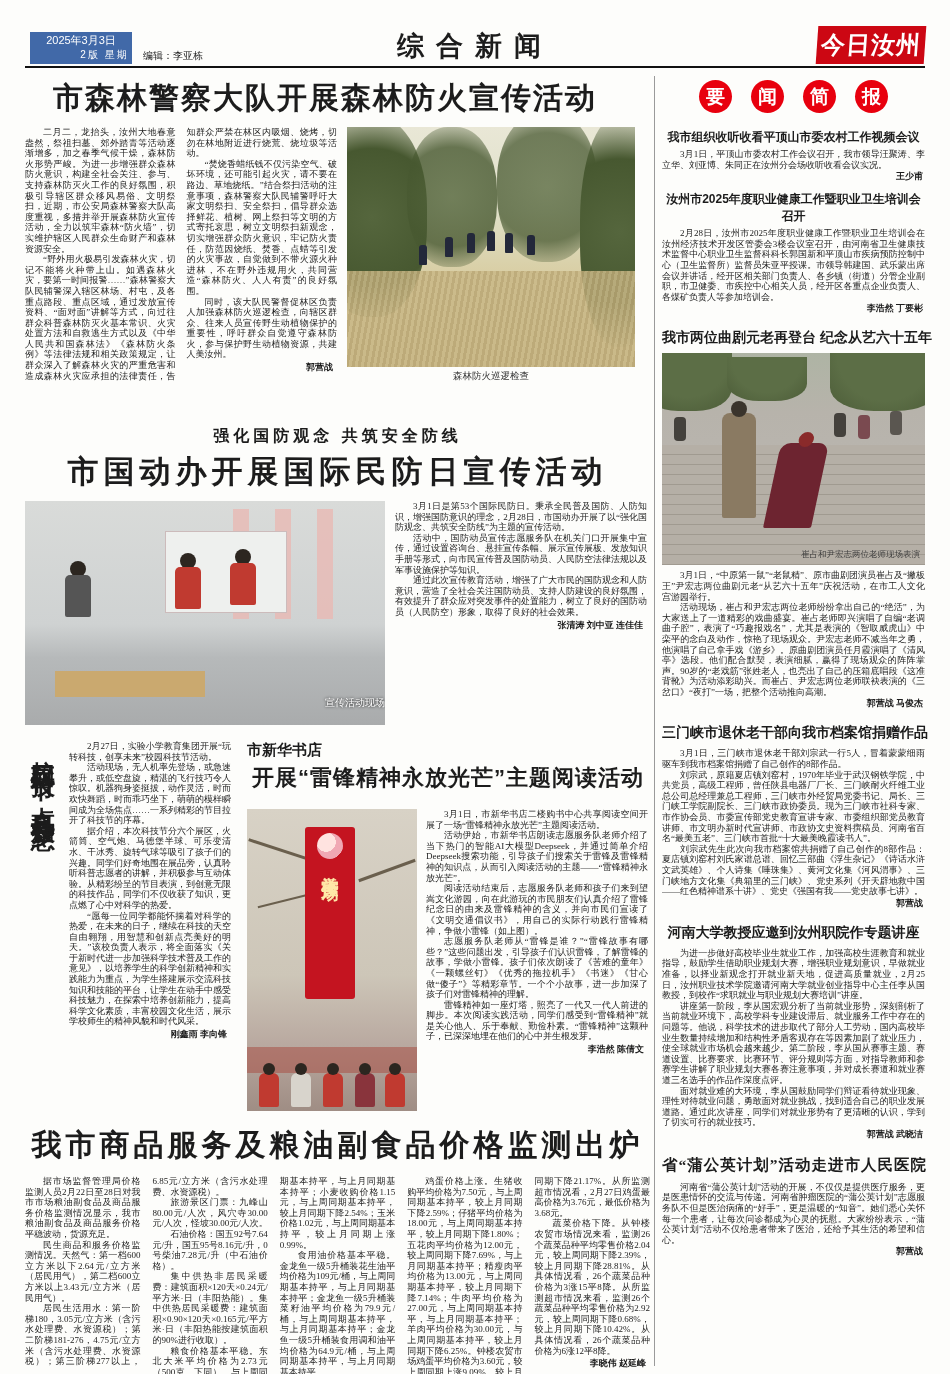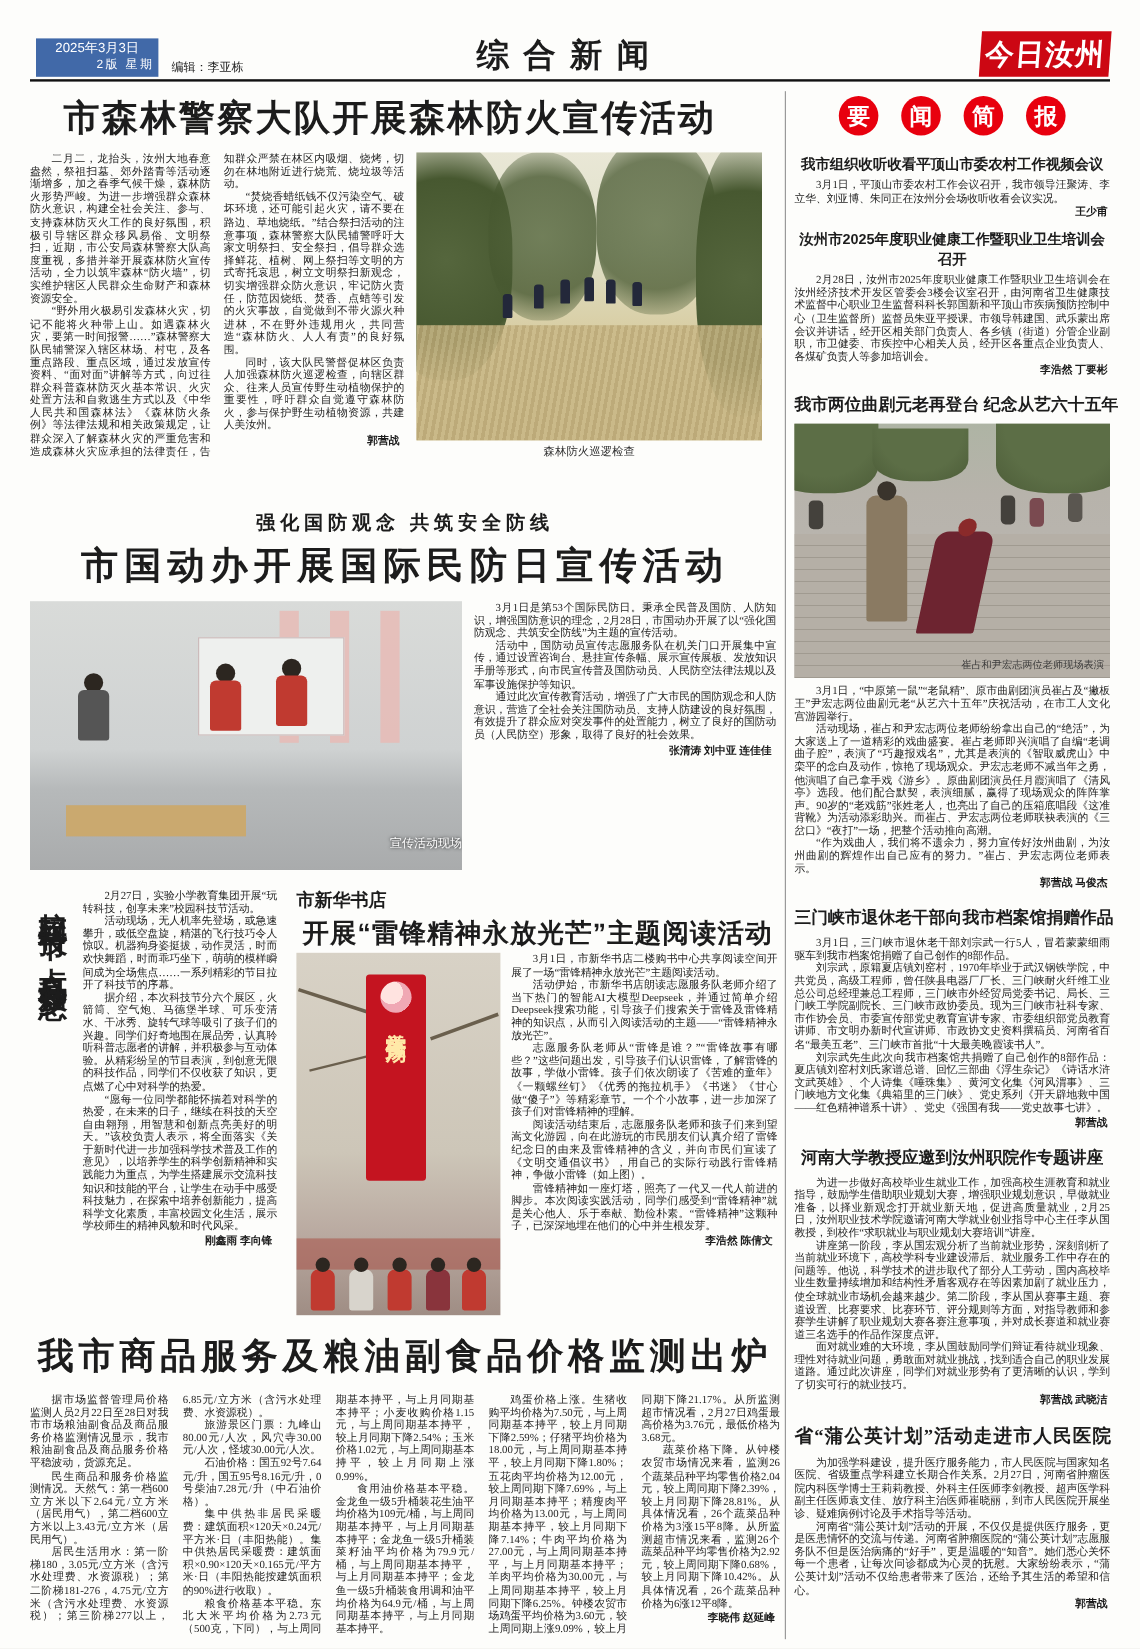--- a/index.html
+++ b/index.html
@@ -59,21 +59,21 @@
   
   #midrow{display:flex;margin-top:16px;gap:14px;}
   #science{width:208px;display:flex;gap:8px;}
   #sci-title{width:36px;height:352px;display:flex;flex-direction:column;align-items:center;
              font-family:"Liberation Sans",sans-serif;font-weight:bold;font-size:24px;}
   #sci-title .vt{writing-mode:vertical-rl;text-orientation:upright;letter-spacing:4px;}
   #sci-title .vt2{margin-top:26px;}
   #sci-body{width:162px;height:352px;overflow:hidden;}
   #leifeng{width:402px;}
   #lf-kicker{font-size:15px;font-weight:bold;font-family:"Liberation Sans",sans-serif;}
-  #lf-head{font-size:22px;font-weight:bold;letter-spacing:1px;text-align:center;margin:3px 0 1px 0;
+  #lf-head{font-size:22px;font-weight:bold;letter-spacing:1px;text-align:center;margin:3px 0 16px 0;
            font-family:"Liberation Sans",sans-serif;}
   #lf-row{display:flex;gap:9px;}
   #lf-photo{width:170px;height:302px;background:linear-gradient(#d8d2c6 0%,#cdc6b8 55%,#b9a9a0 78%,#9f8d84 100%);}
   .lf-branch{position:absolute;background:#6a5f4d;}
   #lf-banner{position:absolute;left:58px;top:18px;width:50px;height:172px;background:#c41420;border-radius:3px;
              display:flex;flex-direction:column;align-items:center;}
   #lf-flower{width:26px;height:26px;border-radius:50%;margin-top:6px;
              background:radial-gradient(circle at 35% 35%,#ffe3e0 0 40%,#f0a8b4 41% 75%,#c41420 76%);}
   #lf-banner .vt{writing-mode:vertical-rl;text-orientation:upright;color:#ffe9a8;font-size:17px;
                  font-weight:bold;margin-top:4px;letter-spacing:2px;}
@@ -221,22 +221,22 @@
             <div style="position:absolute;left:0;right:0;bottom:38px;height:26px;background:#a8564c;opacity:.6;"></div>
             <div class="lf-person" style="left:12px;"></div>
             <div class="lf-person" style="left:44px;background:#d8d4cc;"></div>
             <div class="lf-person" style="left:76px;"></div>
             <div class="lf-person" style="left:108px;background:#89343c;"></div>
             <div class="lf-person" style="left:138px;"></div>
           </div>
           <div id="lf-text">
             <p class="para">3月1日，市新华书店二楼购书中心共享阅读空间开展了一场“雷锋精神永放光芒”主题阅读活动。</p>
             <p class="para">活动伊始，市新华书店朗读志愿服务队老师介绍了当下热门的智能AI大模型Deepseek，并通过简单介绍Deepseek搜索功能，引导孩子们搜索关于雷锋及雷锋精神的知识点，从而引入阅读活动的主题——“雷锋精神永放光芒”。</p>
+            <p class="para">阅读活动结束后，志愿服务队老师和孩子们来到望嵩文化游园，向在此游玩的市民朋友们认真介绍了雷锋纪念日的由来及雷锋精神的含义，并向市民们宣读了《文明交通倡议书》，用自己的实际行动践行雷锋精神，争做小雷锋（如上图）。</p>
             <p class="para">志愿服务队老师从“雷锋是谁？”“雷锋故事有哪些？”这些问题出发，引导孩子们认识雷锋，了解雷锋的故事，学做小雷锋。孩子们依次朗读了《苦难的童年》《一颗螺丝钉》《优秀的拖拉机手》《书迷》《甘心做“傻子”》等精彩章节。一个个小故事，进一步加深了孩子们对雷锋精神的理解。</p>
-            <p class="para">阅读活动结束后，志愿服务队老师和孩子们来到望嵩文化游园，向在此游玩的市民朋友们认真介绍了雷锋纪念日的由来及雷锋精神的含义，并向市民们宣读了《文明交通倡议书》，用自己的实际行动践行雷锋精神，争做小雷锋（如上图）。</p>
             <p class="para">雷锋精神如一座灯塔，照亮了一代又一代人前进的脚步。本次阅读实践活动，同学们感受到“雷锋精神”就是关心他人、乐于奉献、勤俭朴素。“雷锋精神”这颗种子，已深深地埋在他们的心中并生根发芽。</p>
             <div class="byline">李浩然  陈倩文</div>
           </div>
         </div>
       </div>
     </div>
 
     <div id="price">
       <div id="price-head">我市商品服务及粮油副食品价格监测出炉</div>
       <div id="price-body">
@@ -286,21 +286,20 @@
         <div class="qj-bg" style="left:12px;top:64px;"></div>
         <div class="qj-bg" style="left:172px;top:60px;"></div>
         <div class="qj-bg" style="left:196px;top:62px;background:#7a4a50;"></div>
         <div class="qj-bg" style="left:228px;top:58px;background:#5a5650;"></div>
         <div class="qj-p1"></div>
         <div class="qj-p2"></div>
         <div class="qj-cap">崔占和尹宏志两位老师现场表演</div>
       </div>
       <p class="para">3月1日，“中原第一鼠”“老鼠精”、原市曲剧团演员崔占及“撇板王”尹宏志两位曲剧元老“从艺六十五年”庆祝活动，在市工人文化宫游园举行。</p>
       <p class="para">活动现场，崔占和尹宏志两位老师纷纷拿出自己的“绝活”，为大家送上了一道精彩的戏曲盛宴。崔占老师即兴演唱了自编“老调曲子腔”，表演了“巧趣报戏名”，尤其是表演的《智取威虎山》中栾平的念白及动作，惊艳了现场观众。尹宏志老师不减当年之勇，他演唱了自己拿手戏《游乡》。原曲剧团演员任月霞演唱了《清风亭》选段。他们配合默契，表演细腻，赢得了现场观众的阵阵掌声。90岁的“老戏筋”张姓老人，也亮出了自己的压箱底唱段《这准背靴》为活动添彩助兴。而崔占、尹宏志两位老师联袂表演的《三岔口》“夜打”一场，把整个活动推向高潮。</p>
-      <p class="para">“作为戏曲人，我们将不遗余力，努力宣传好汝州曲剧，为汝州曲剧的辉煌作出自己应有的努力。”崔占、尹宏志两位老师表示。</p>
       <div class="rc-byline">郭营战  马俊杰</div>
     </div>
 
     <div>
       <div class="rc-head">三门峡市退休老干部向我市档案馆捐赠作品</div>
       <p class="para">3月1日，三门峡市退休老干部刘宗武一行5人，冒着蒙蒙细雨驱车到我市档案馆捐赠了自己创作的8部作品。</p>
       <p class="para">刘宗武，原籍夏店镇刘窑村，1970年毕业于武汉钢铁学院，中共党员，高级工程师，曾任陕县电器厂厂长、三门峡耐火纤维工业总公司总经理兼总工程师，三门峡市外经贸局党委书记、局长、三门峡工学院副院长、三门峡市政协委员。现为三门峡市社科专家、市作协会员、市委宣传部党史教育宣讲专家、市委组织部党员教育讲师、市文明办新时代宣讲师、市政协文史资料撰稿员、河南省百名“最美五老”、三门峡市首批“十大最美晚霞读书人”。</p>
       <p class="para">刘宗武先生此次向我市档案馆共捐赠了自己创作的8部作品：夏店镇刘窑村刘氏家谱总谱、回忆三部曲《浮生杂记》《诗话水浒文武英雄》、个人诗集《唾珠集》、黄河文化集《河风渭事》、三门峡地方文化集《典箱里的三门峡》、党史系列《开天辟地救中国——红色精神谱系十讲》、党史《强国有我——党史故事七讲》。</p>
       <div class="rc-byline">郭营战</div>
     </div>
@@ -308,19 +307,18 @@
     <div>
       <div class="rc-head">河南大学教授应邀到汝州职院作专题讲座</div>
       <p class="para">为进一步做好高校毕业生就业工作，加强高校生涯教育和就业指导，鼓励学生借助职业规划大赛，增强职业规划意识，早做就业准备，以择业新观念打开就业新天地，促进高质量就业，2月25日，汝州职业技术学院邀请河南大学就业创业指导中心主任李从国教授，到校作“求职就业与职业规划大赛培训”讲座。</p>
       <p class="para">讲座第一阶段，李从国宏观分析了当前就业形势，深刻剖析了当前就业环境下，高校学科专业建设滞后、就业服务工作中存在的问题等。他说，科学技术的进步取代了部分人工劳动，国内高校毕业生数量持续增加和结构性矛盾客观存在等因素加剧了就业压力，使全球就业市场机会越来越少。第二阶段，李从国从赛事主题、赛道设置、比赛要求、比赛环节、评分规则等方面，对指导教师和参赛学生讲解了职业规划大赛各赛注意事项，并对成长赛道和就业赛道三名选手的作品作深度点评。</p>
       <p class="para">面对就业难的大环境，李从国鼓励同学们辩证看待就业现象、理性对待就业问题，勇敢面对就业挑战，找到适合自己的职业发展道路。通过此次讲座，同学们对就业形势有了更清晰的认识，学到了切实可行的就业技巧。</p>
       <div class="rc-byline">郭营战  武晓洁</div>
     </div>
 
     <div>
       <div class="rc-head serif">省“蒲公英计划”活动走进市人民医院</div>
-      <p class="para">为加强学科建设，提升医疗服务能力，市人民医院与国家知名医院、省级重点学科建立长期合作关系。2月27日，河南省肿瘤医院内科医学博士王莉莉教授、外科主任医师李剑教授、超声医学科副主任医师袁文佳、放疗科主治医师崔晓丽，到市人民医院开展坐诊、疑难病例讨论及手术指导等活动。</p>
       <p class="para">河南省“蒲公英计划”活动的开展，不仅仅是提供医疗服务，更是医患情怀的交流与传递。河南省肿瘤医院的“蒲公英计划”志愿服务队不但是医治病痛的“好手”，更是温暖的“知音”。她们悉心关怀每一个患者，让每次问诊都成为心灵的抚慰。大家纷纷表示，“蒲公英计划”活动不仅给患者带来了医治，还给予其生活的希望和信心。</p>
       <div class="rc-byline">郭营战</div>
     </div>
 
   </div>
 </div>
 
 </body></html>

